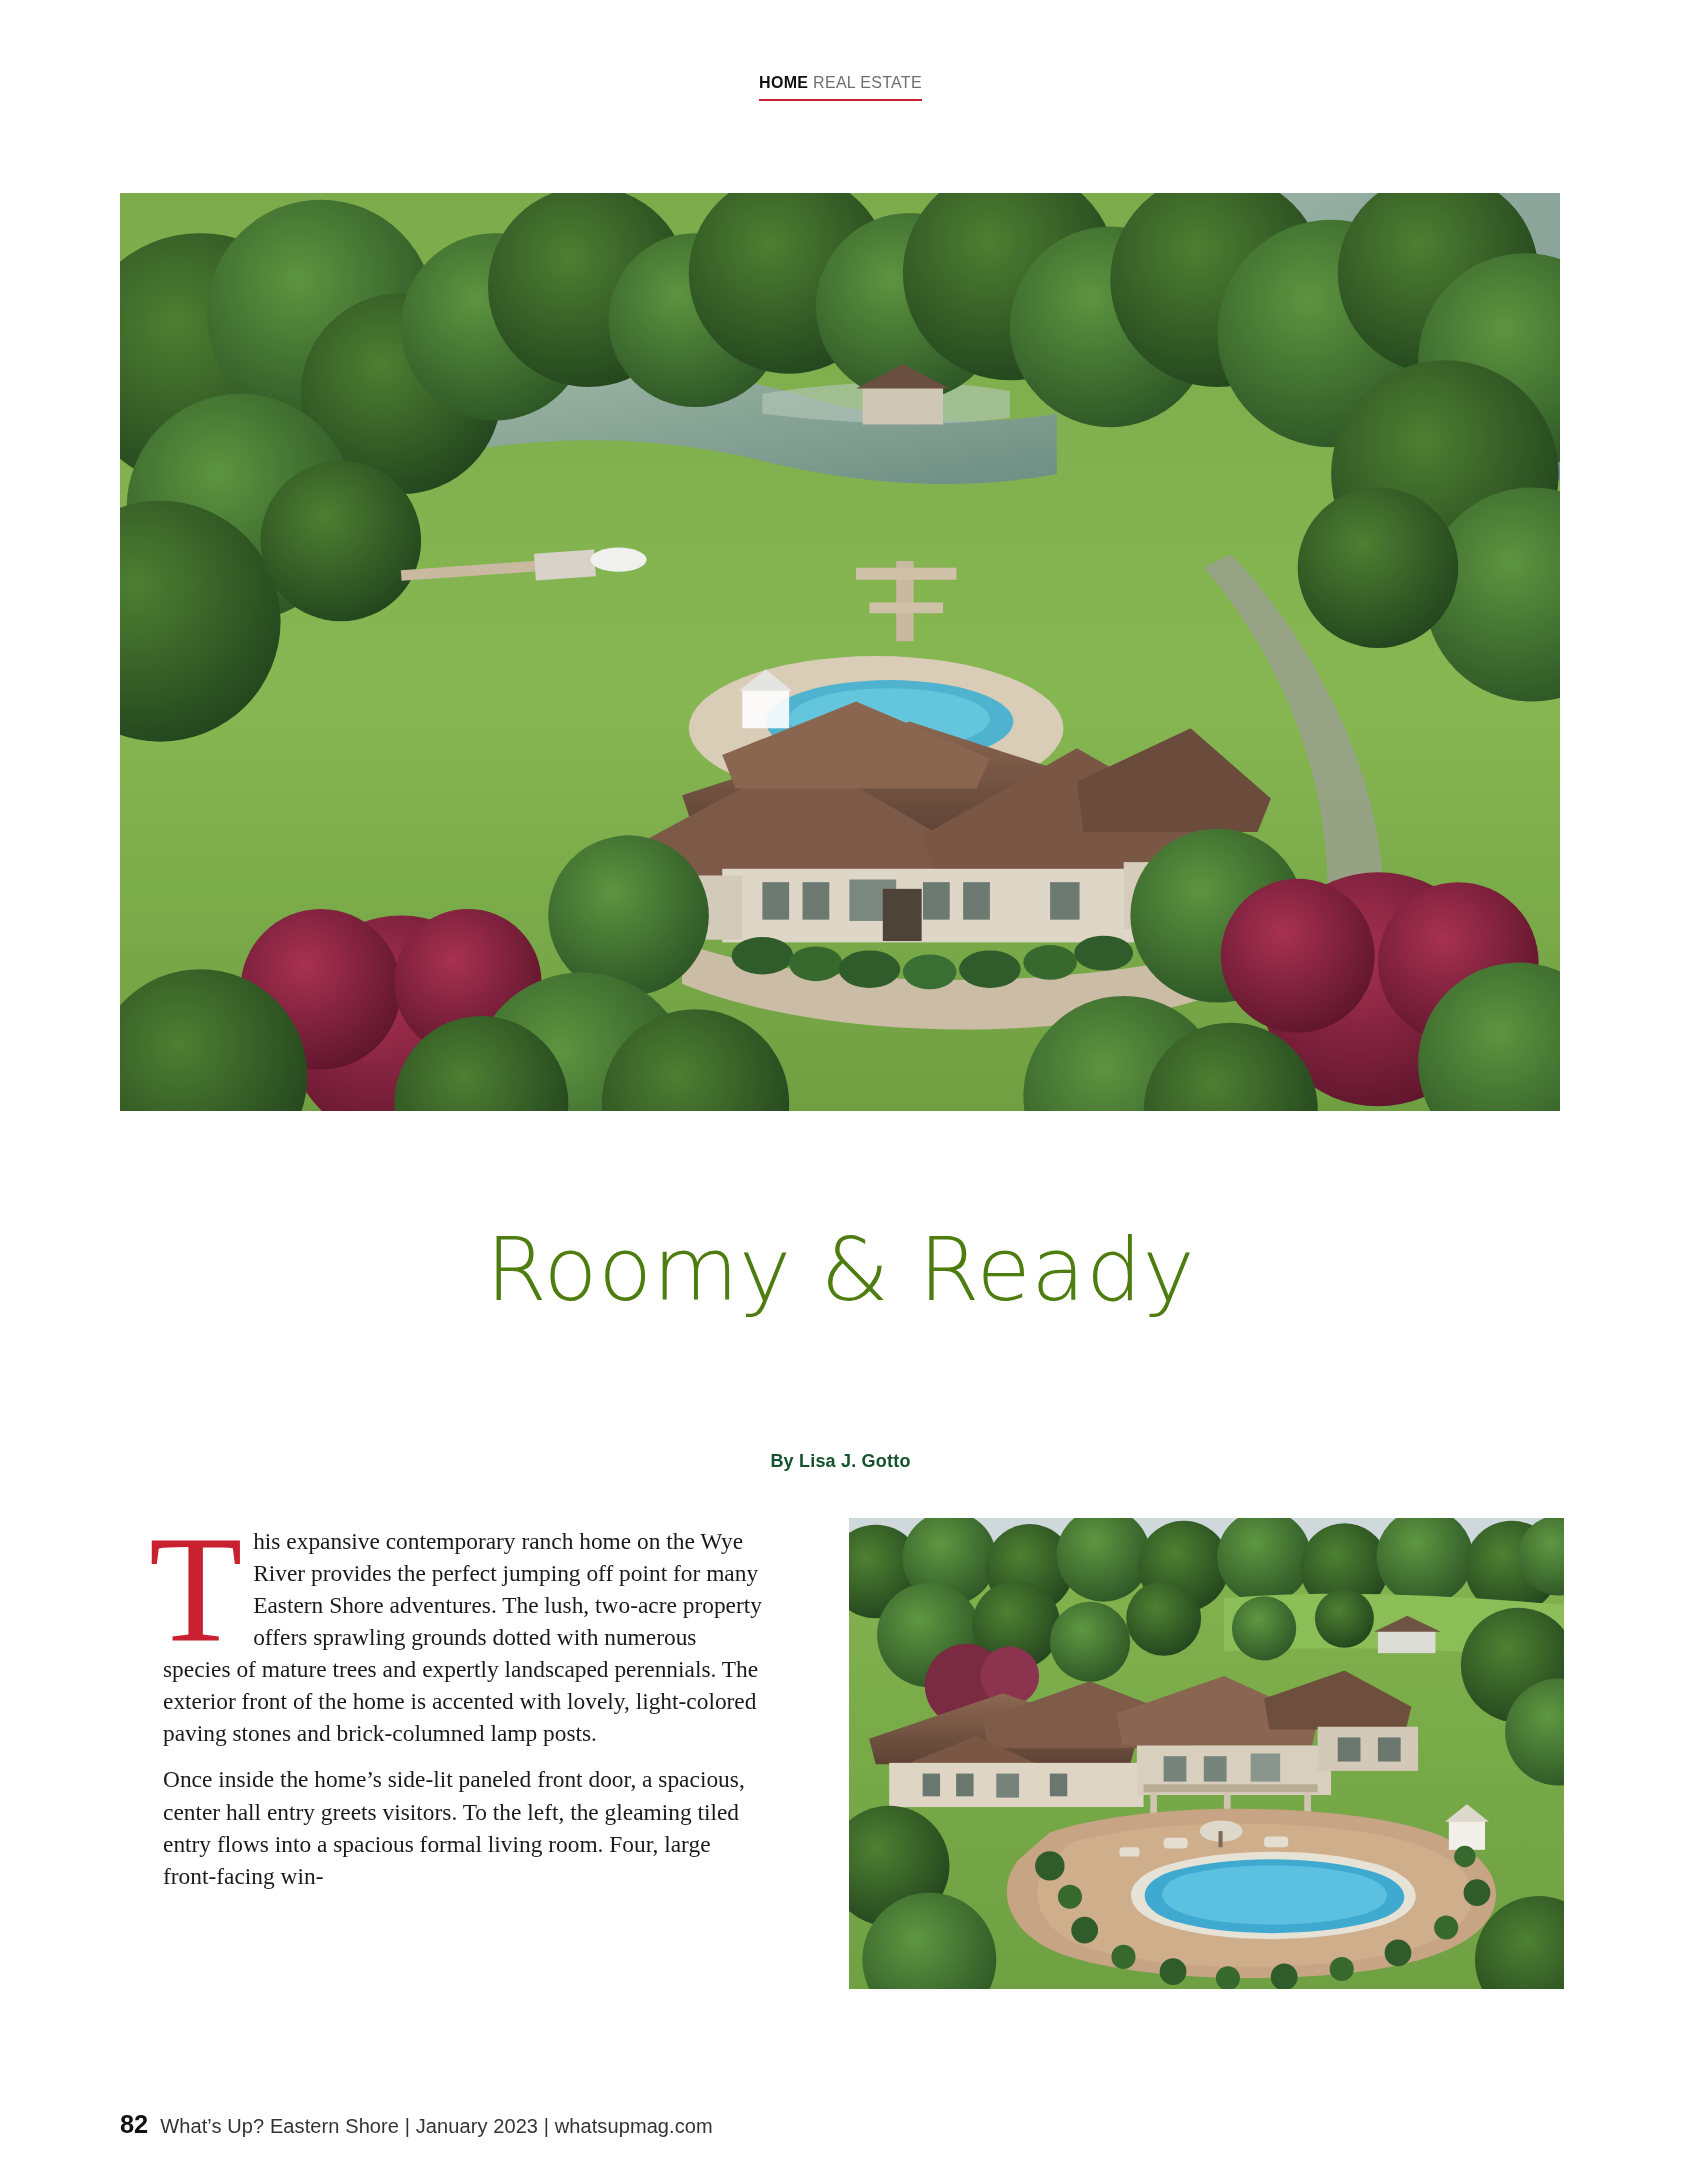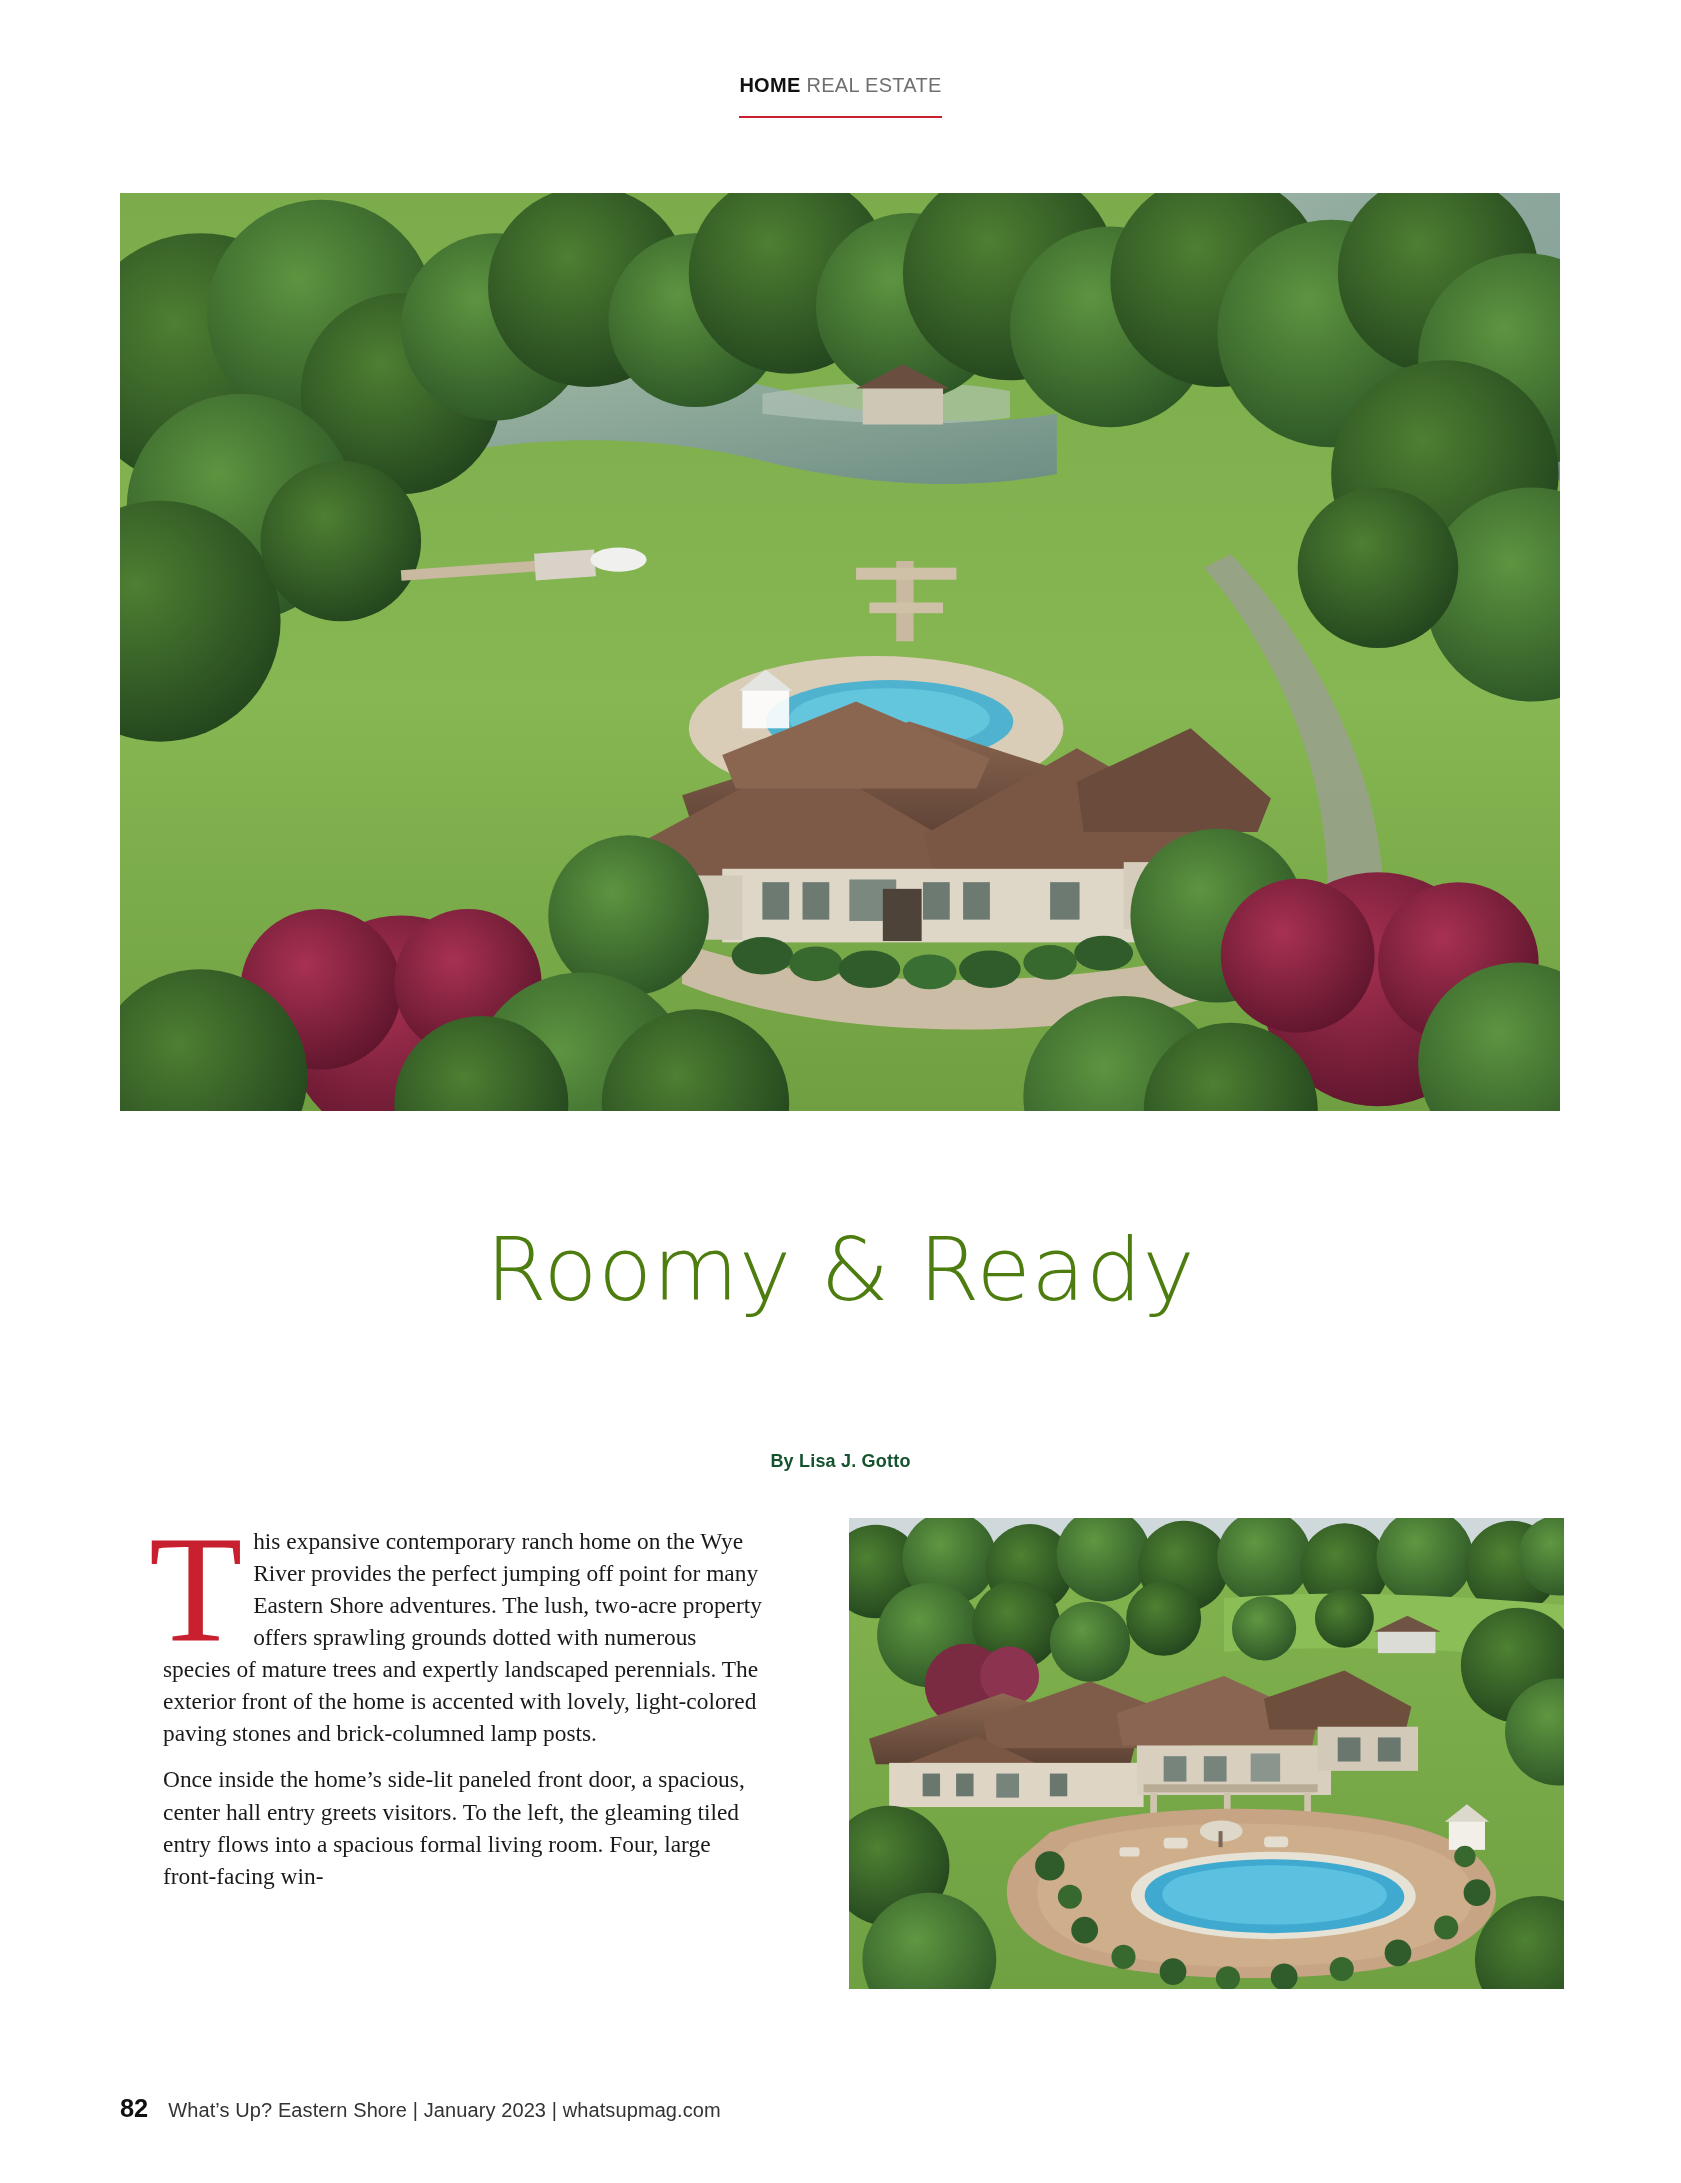--- a/index.html
+++ b/index.html
@@ -18,24 +18,24 @@
   
   .page-header {
     position: absolute;
     top: 74px;
     left: 0;
     width: 100%;
     text-align: center;
   }
   .header-kicker {
     font-family: "Liberation Sans", sans-serif;
-    font-size: 20px;
+    font-size: 16px;
     letter-spacing: 0.3px;
     display: inline-block;
-    padding-bottom: 19px;
+    padding-bottom: 7px;
     border-bottom: 2.7px solid #c8202e;
   }
   .header-kicker .strong {
     font-weight: bold;
     color: #111111;
   }
   .header-kicker .light {
     font-weight: normal;
     color: #6f6f6f;
   }
@@ -116,25 +116,25 @@
     width: 715px;
     height: 471px;
     overflow: hidden;
     background: #6f9b43;
   }
   .inset-photo svg { display: block; width: 100%; height: 100%; }
 
   
   .footer {
     position: absolute;
-    bottom: 60px;
+    bottom: 44px;
     left: 120px;
     display: flex;
     align-items: baseline;
-    gap: 20px;
+    gap: 12px;
   }
   .folio {
     font-family: "Liberation Sans", sans-serif;
     font-weight: bold;
     font-size: 25.4px;
     color: #111111;
   }
   .footer-text {
     font-family: "Liberation Sans", sans-serif;
     font-size: 20px;

